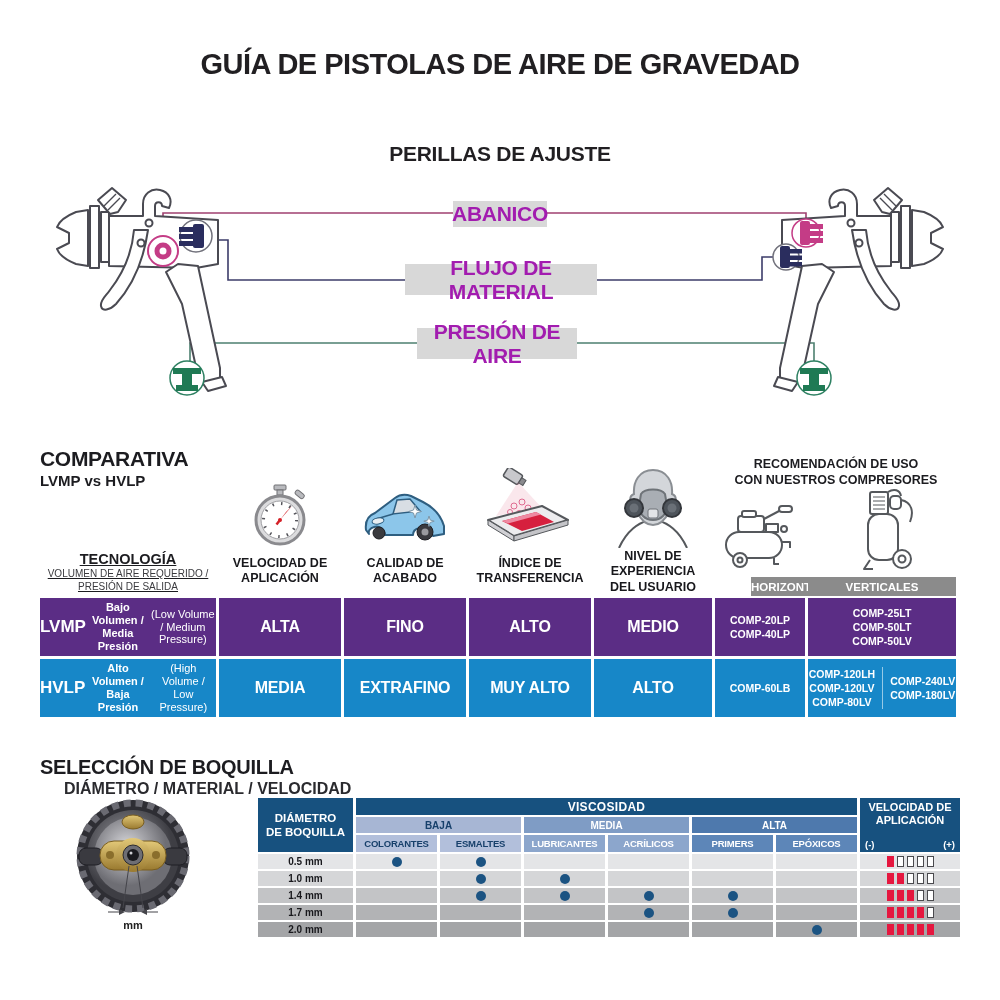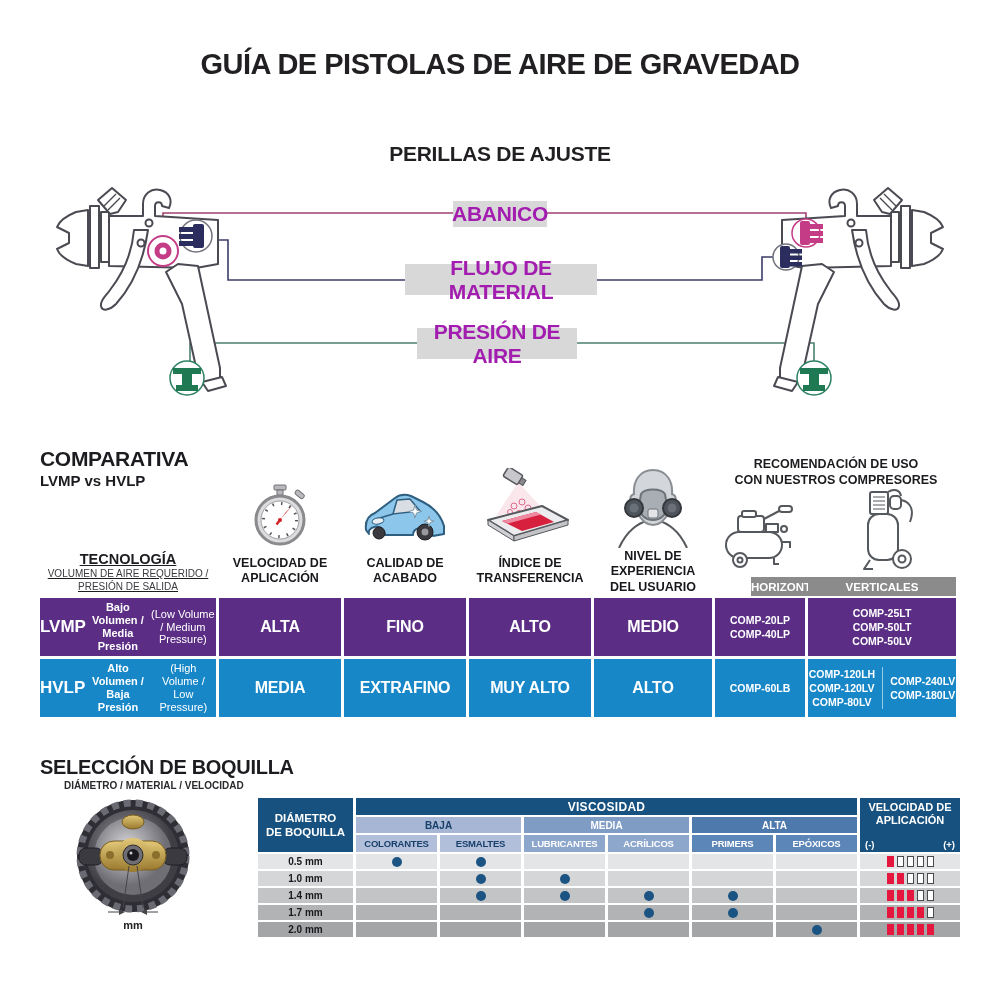--- a/index.html
+++ b/index.html
@@ -39,21 +39,21 @@
   .tech-cell .name{font-size:17px;font-weight:bold;}
   .tech-cell .d1{font-size:11px;font-weight:bold;}
   .tech-cell .d2{font-size:11px;font-weight:normal;}
   .val-cell{font-size:16px;font-weight:bold;letter-spacing:-0.2px;}
   .compr-cell{font-size:10.5px;font-weight:bold;line-height:1.35;}
   .vsplit{gap:7px;}
   .vdiv{width:1px;height:42px;background:rgba(255,255,255,.55);}
 
   
   .noz-heading{left:40px;top:756px;font-size:20px;font-weight:bold;letter-spacing:-0.3px;}
-  .noz-subheading{left:40px;top:780px;font-size:10px;font-weight:bold;color:#2a2a2e;padding-left:24px;}
+  .noz-subheading{left:40px;top:780px;font-size:16px;font-weight:bold;color:#2a2a2e;padding-left:24px;}
   .mm-caption{left:108px;top:919px;width:50px;text-align:center;font-size:11px;font-weight:bold;color:#222;}
 
   .nozzle-table{left:258px;top:798px;display:grid;
                 grid-template-columns:95px repeat(6,81px) 100px;
                 grid-template-rows:17px 16px 17px repeat(5,15px);gap:2px 3px;}
   .nt{display:flex;align-items:center;justify-content:center;text-align:center;font-weight:bold;}
   .nt-navy{background:#17517f;color:#fff;}
   .nt-diam{grid-column:1;grid-row:1/4;font-size:11.5px;line-height:1.25;}
   .nt-visc{grid-column:2/8;grid-row:1;font-size:12px;letter-spacing:0.3px;}
   .nt-band{grid-row:2;font-size:10px;}

